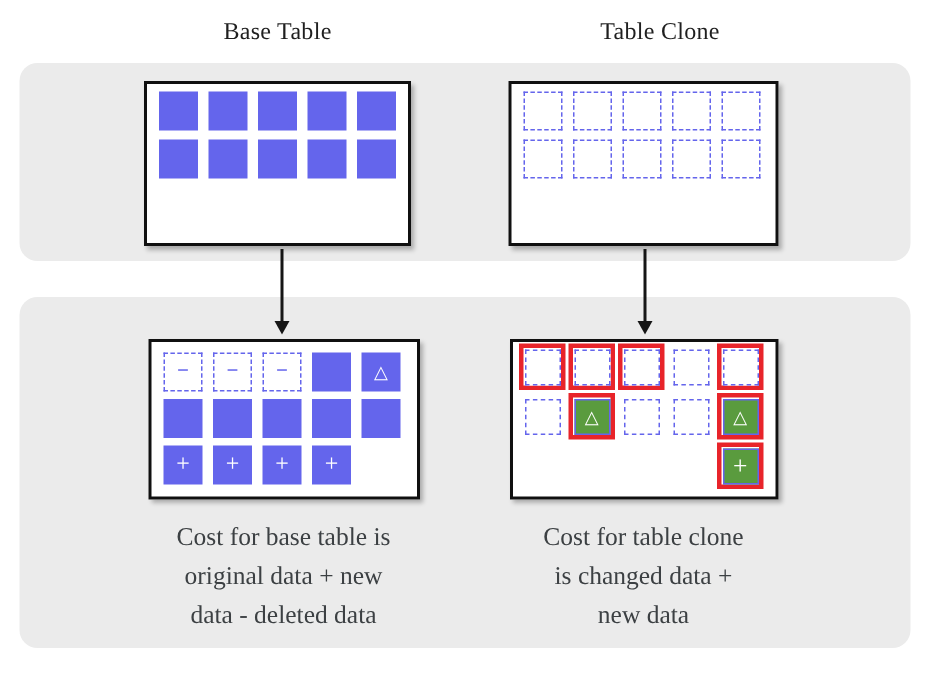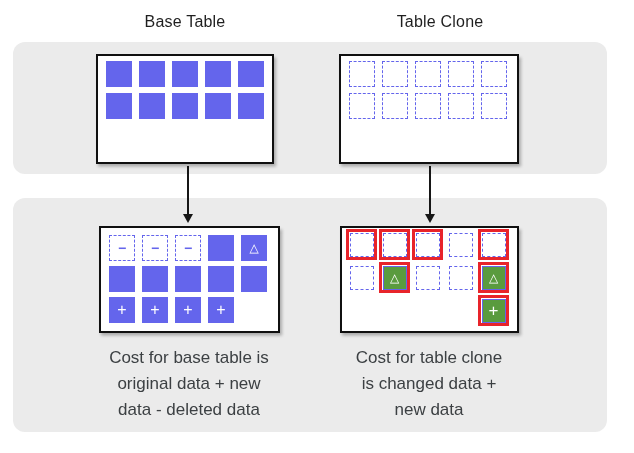--- a/index.html
+++ b/index.html
@@ -6,21 +6,21 @@
     --blue:#6465ec;
     --green:#5a9b3e;
     --red:#e8242a;
     --band:#ebebeb;
     --ink:#1f1f1f;
     --caption:#3c4043;
   }
   html,body{margin:0;padding:0;background:#fff;}
   .canvas{
     position:relative;width:634px;height:453px;background:#fff;overflow:hidden;
-    font-family:Liberation Sans, sans-serif;
+    font-family:Liberation Serif, serif;
   }
   .title{
     position:absolute;top:11px;text-align:center;
     font-size:16px;line-height:22px;font-weight:500;color:var(--ink);letter-spacing:.2px;
   }
   #title-left{left:86px;width:198px;}
   #title-right{left:340px;width:200px;}
   .band{
     position:absolute;left:13px;width:594px;background:var(--band);border-radius:12px;
   }

